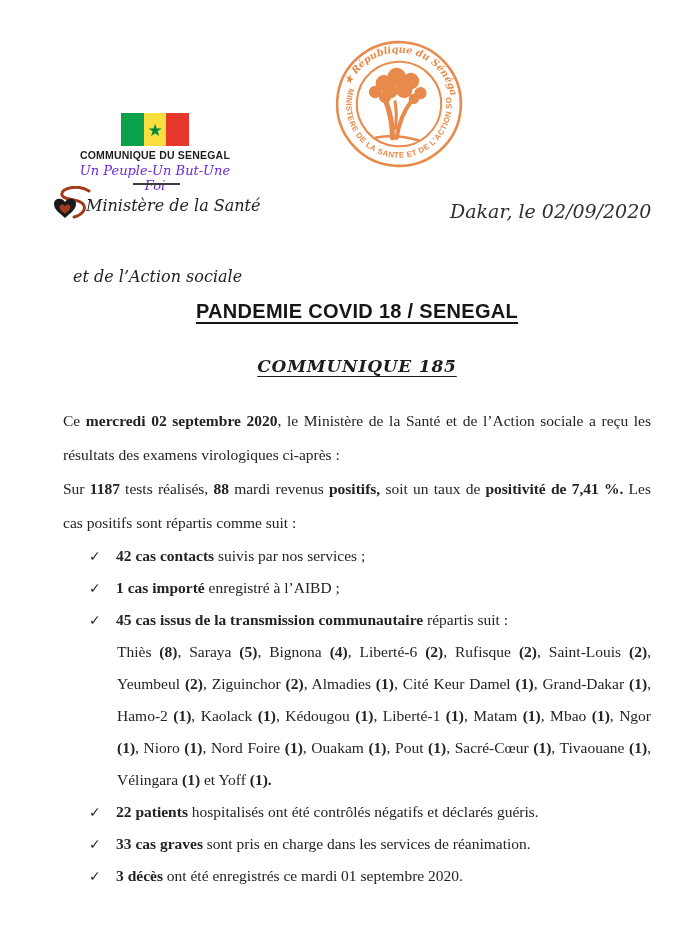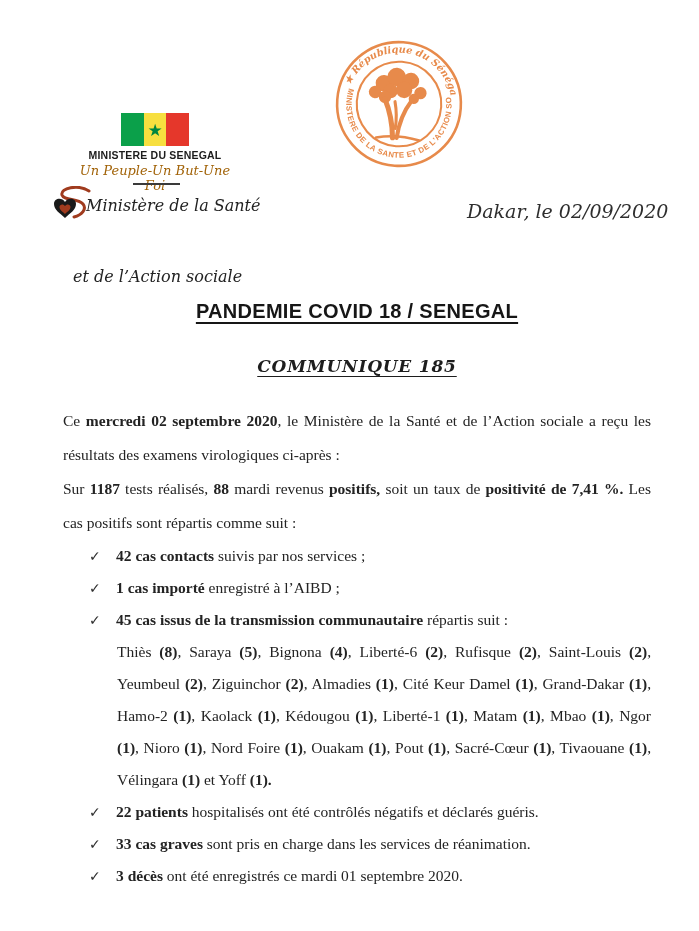--- a/index.html
+++ b/index.html
@@ -6,29 +6,29 @@
   html,body { background:#e9e9e9; }
   .page {
     position:relative; width:699px; height:931px; margin:0 auto;
     background:#ffffff; overflow:hidden;
     font-family:"Liberation Serif", serif; color:#262626;
   }
   
   .flag-block { position:absolute; left:75px; top:113px; width:160px; text-align:center; }
   .flag { display:block; margin:0 auto 3px auto; }
   .republic { font-family:"Liberation Sans", sans-serif; font-weight:bold; font-size:10.5px; letter-spacing:.2px; color:#1c1c1c; }
-  .motto { font-family:"DejaVu Serif", serif; font-style:italic; font-size:13px; color:#a16207; margin-top:2px; }
+  .motto { font-family:"DejaVu Serif", serif; font-style:italic; font-size:13px; color:#6d28d9; margin-top:2px; }
   .divider { position:absolute; left:133px; top:183px; width:47px; height:2px; background:#3a3a3a; }
   .ministry-logo { position:absolute; left:48px; top:186px; }
   .ministry-name { position:absolute; font-family:"DejaVu Serif", serif; font-style:italic; font-size:16px; color:#222; }
   .ministry-name.l1 { left:86px; top:196px; }
   .ministry-name.l2 { left:73px; top:224px;margin-top:43px; }
   
   .seal { position:absolute; left:333px; top:38px; opacity:.92; }
-  .dateline { position:absolute; left:467px; top:200px; font-family:"DejaVu Serif", serif; font-style:italic; font-size:19px; color:#2e2e2e; }
+  .dateline { position:absolute; left:450px; top:200px; font-family:"DejaVu Serif", serif; font-style:italic; font-size:19px; color:#2e2e2e; }
   
   .content { position:absolute; left:63px; top:298px; width:588px; }
   .title {
     text-align:center; font-family:"Liberation Sans", sans-serif; font-weight:bold;
     font-size:20px; letter-spacing:.3px; color:#161616;
     text-decoration:underline; text-underline-offset:4px; line-height:26px;
   }
   .subtitle {
     text-align:center; font-family:"DejaVu Serif", serif; font-weight:bold; font-style:italic;
     font-size:17px; letter-spacing:.8px; color:#1d1d1d;
@@ -47,21 +47,21 @@
 
 <div class="page">
 
   <div class="flag-block">
     <svg class="flag" width="68" height="33" viewBox="0 0 68 33">
       <rect x="0" y="0" width="23" height="33" fill="#0ba04a"></rect>
       <rect x="23" y="0" width="22" height="33" fill="#f7df3f"></rect>
       <rect x="45" y="0" width="23" height="33" fill="#e5372b"></rect>
       <text x="34" y="22.5" font-size="17" text-anchor="middle" fill="#00853f">★</text>
     </svg>
-    <div class="republic">MINISTERE DU SENEGAL</div>
+    <div class="republic">COMMUNIQUE DU SENEGAL</div>
     <div class="motto">Un Peuple-Un But-Une Foi</div>
   </div>
 
   <div class="divider"></div>
 
   <svg class="ministry-logo" width="46" height="44" viewBox="0 0 46 44">
     <path d="M41,5 C30,-2 12,2 14,9 C16,15 30,12 35,18 C39,23 34,29 26,31" fill="none" stroke="#a03b1e" stroke-width="3" stroke-linecap="round"></path>
     <path d="M17,16 c-3,-5 -11,-4 -11,2 c0,6 6,9 11,14 c5,-5 11,-8 11,-14 c0,-6 -8,-7 -11,-2 z" fill="#1a1a1a"></path>
     <path d="M17,20 c-1.5,-2.5 -5.5,-2 -5.5,1 c0,3 3,4.5 5.5,7 c2.5,-2.5 5.5,-4 5.5,-7 c0,-3 -4,-3.5 -5.5,-1 z" fill="#a03b1e"></path>
   </svg>

